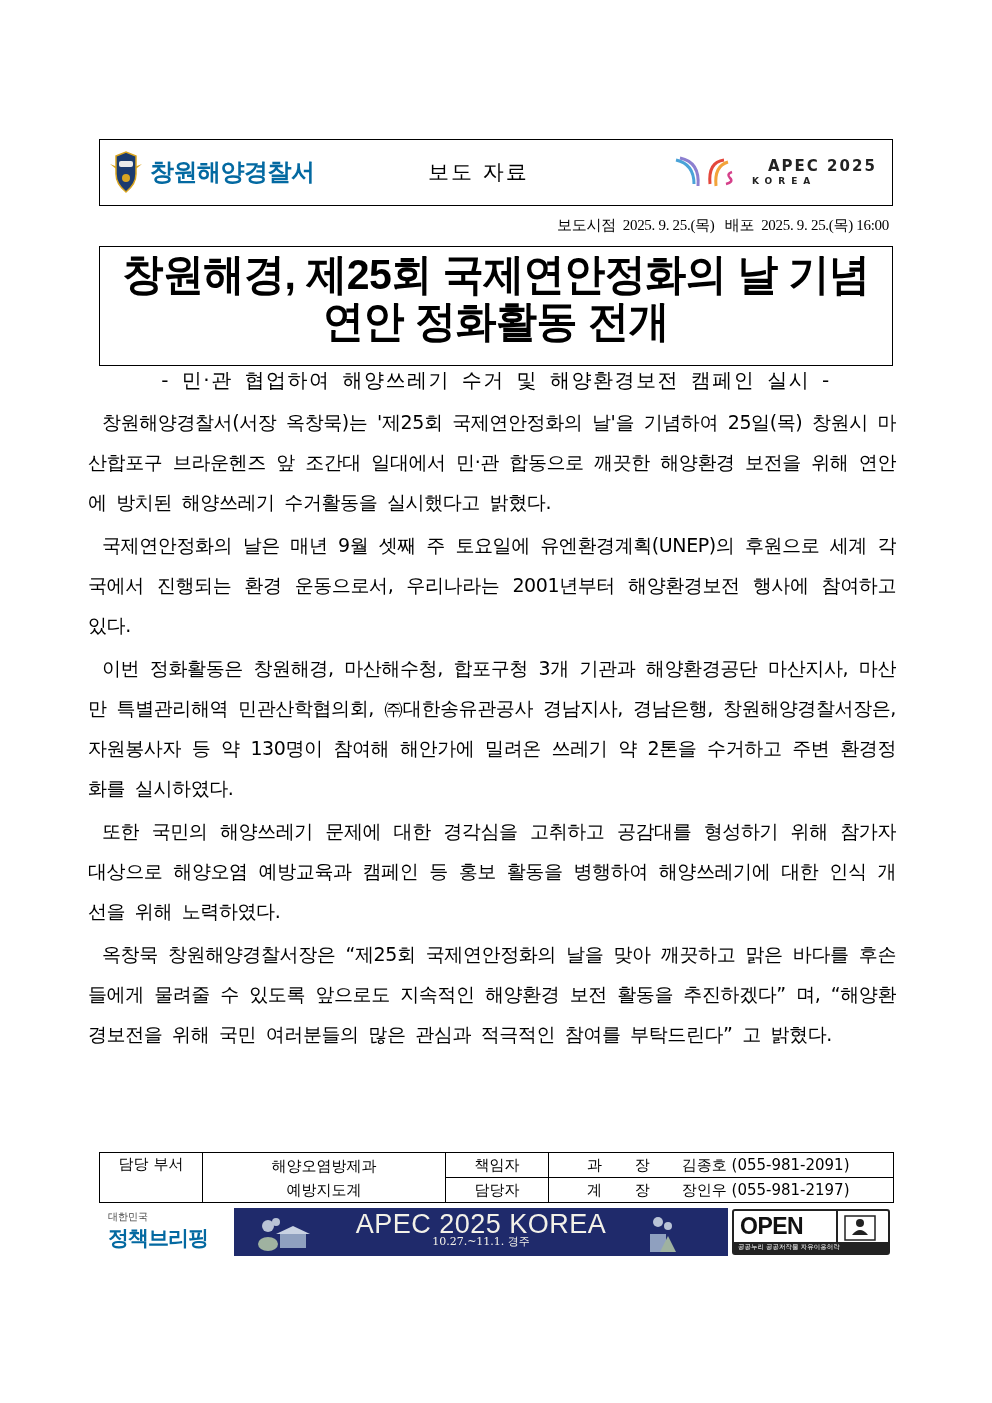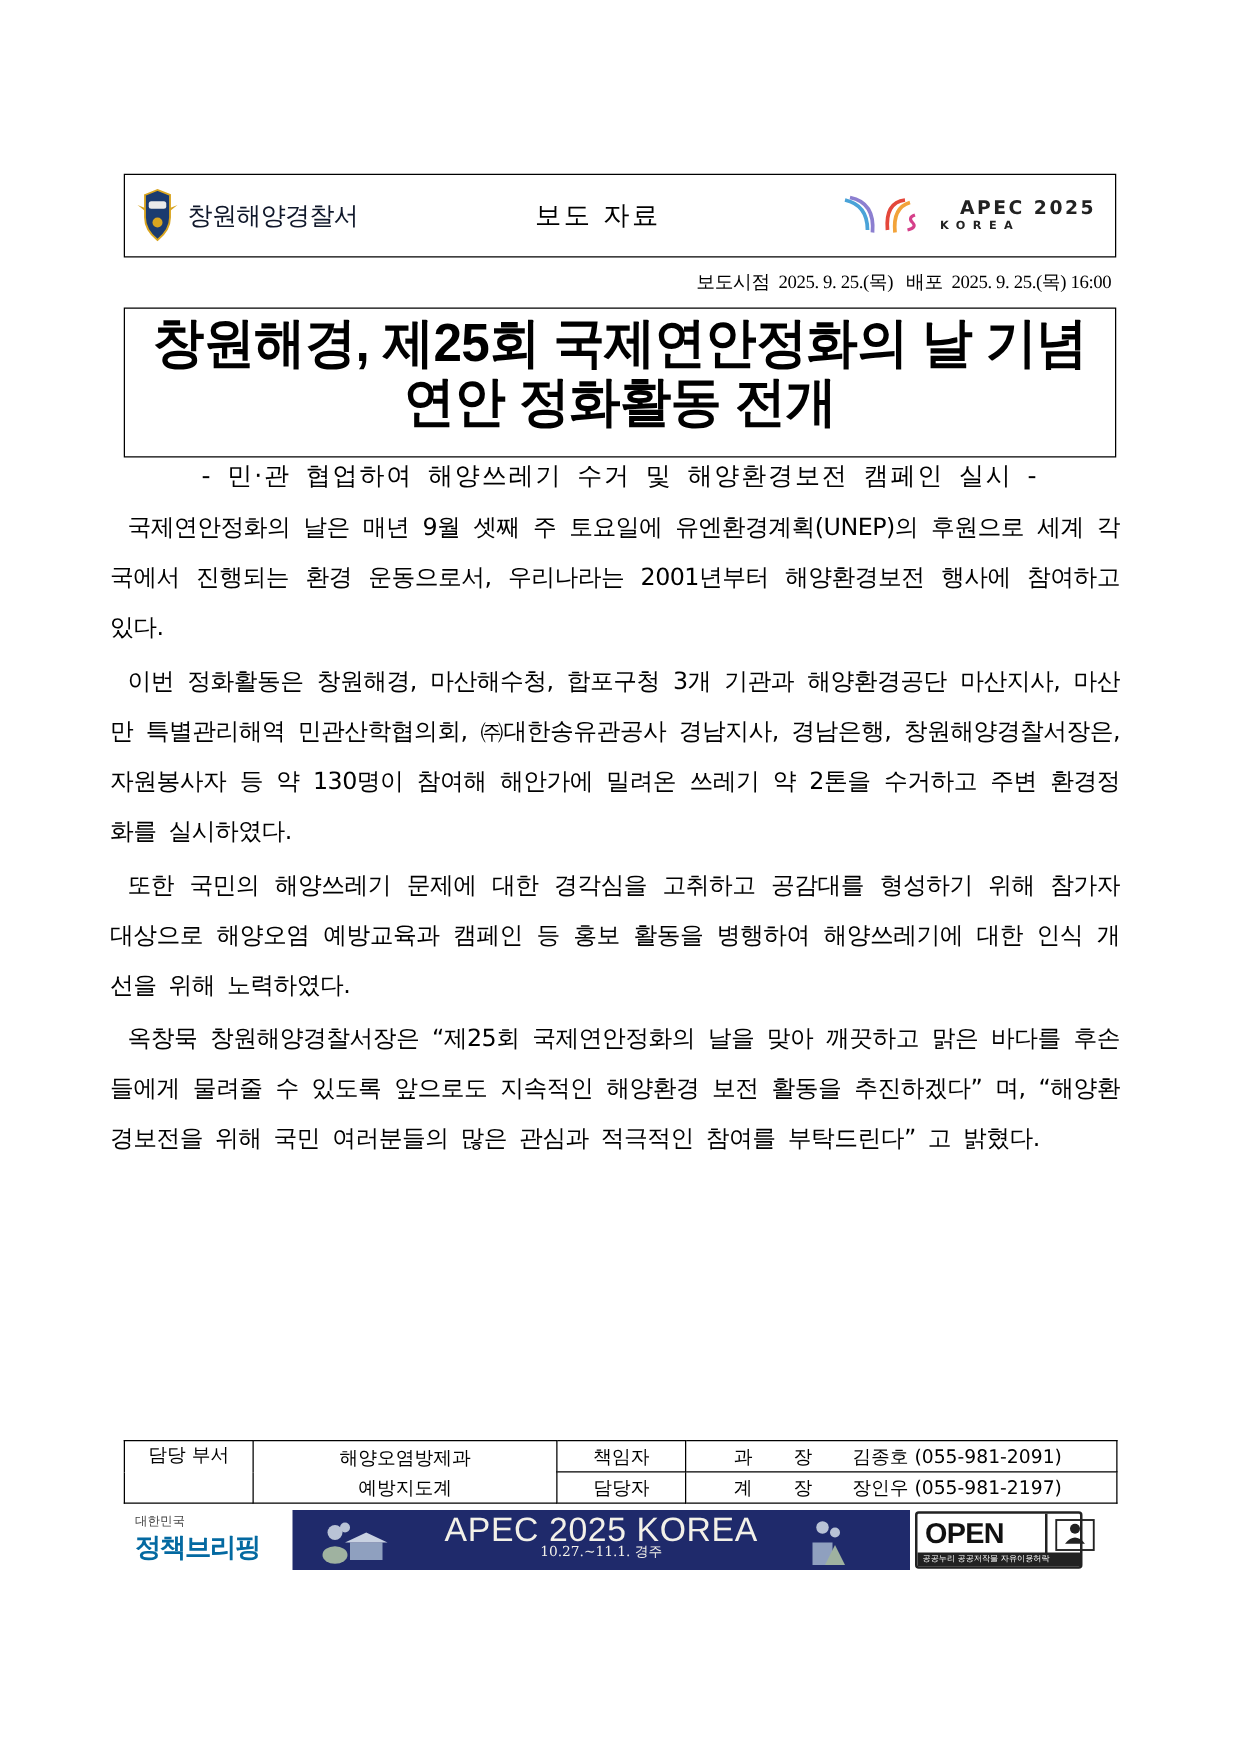--- a/index.html
+++ b/index.html
@@ -1,21 +1,21 @@
 <!DOCTYPE html>
 <html><head>
 <meta charset="utf-8">
 <style>
   html, body { margin:0; padding:0; background:#ffffff; }
   body { width:992px; height:1403px; position:relative; font-family:"DejaVu Sans", sans-serif; color:#000; overflow:hidden; }
 
   .header-box { position:absolute; left:99px; top:139px; width:794px; height:67px; border:1.5px solid #000; box-sizing:border-box; }
   .org-logo { position:absolute; left:8px; top:10px; display:flex; align-items:center; gap:6px; }
   .emblem { width:36px; height:44px; position:relative; }
-  .org-name { font-family:"DejaVu Sans", sans-serif; font-weight:normal; font-size:20px; color:#0f172a; letter-spacing:-0.5px; }
+  .org-name { font-family:"DejaVu Sans", sans-serif; font-weight:bold; font-size:24px; color:#0369a1; letter-spacing:-0.5px; }
   .doc-type { position:absolute; left:328px; top:18px; font-family:"DejaVu Serif", serif; font-size:21px; letter-spacing:2px; }
   .apec-logo { position:absolute; left:572px; top:14px; display:flex; align-items:center; gap:10px; }
   .apec-text { line-height:1; }
   .apec-text .t1 { font-family:"DejaVu Sans", sans-serif; font-weight:bold; font-size:15px; letter-spacing:2px; color:#222;margin-left:16px; }
   .apec-text .t2 { font-family:"DejaVu Sans", sans-serif; font-weight:bold; font-size:9px; letter-spacing:6px; color:#222; margin-top:3px; }
 
   .release-line { position:absolute; right:103px; top:216px; font-family:Liberation Serif, serif; font-size:15px; letter-spacing:-0.3px; white-space:pre; }
 
   .title-box { position:absolute; left:99px; top:246px; width:794px; height:120px; border:1.5px solid #000; box-sizing:border-box; text-align:center; }
   .title-line { font-family:"Liberation Sans", sans-serif; font-weight:bold; font-size:41px; line-height:47px; letter-spacing:-0.5px; transform:scaleY(1.05); }
@@ -34,21 +34,21 @@
   .rank { display:inline-block; width:90px; letter-spacing:14px; }
 
   .footer { position:absolute; left:100px; top:1206px; width:790px; height:52px; }
   .policy-logo { position:absolute; left:8px; top:4px; }
   .policy-logo .small { font-size:10px; color:#444; letter-spacing:0; }
   .policy-logo .big { font-family:"DejaVu Sans", sans-serif; font-weight:bold; font-size:21px; letter-spacing:-1px; color:#0369a1; }
   .apec-banner { position:absolute; left:134px; top:2px; width:494px; height:48px; background:#1f2a6b; color:#f3f1e8; text-align:center; overflow:hidden; }
   .apec-banner .bt { font-family:Liberation Sans, sans-serif; font-size:27px; line-height:22px; margin-top:5px; letter-spacing:0.5px; }
   .apec-banner .bs { font-family:"DejaVu Serif", serif; font-size:11px; line-height:14px; }
   .banner-deco { position:absolute; top:6px; width:60px; height:40px; }
-  .open-logo { position:absolute; left:632px; top:3px; width:134px; height:46px; border:2px solid #222; border-radius:3px; box-sizing:border-box; background:#fff; }
+  .open-logo { position:absolute; left:632px; top:3px; width:158px; height:46px; border:2px solid #222; border-radius:3px; box-sizing:border-box; background:#fff; }
   .open-logo .word { position:absolute; left:6px; top:2px; font-family:"Liberation Sans", sans-serif; font-weight:bold; font-size:23px; letter-spacing:-0.5px; color:#111; }
   .open-logo .divider { position:absolute; left:102px; top:0; width:2px; height:33px; background:#222; }
   .open-logo .person { position:absolute; left:110px; top:4px; width:32px; height:26px; }
   .open-logo .bar { position:absolute; left:0; bottom:0; width:100%; height:11px; background:#222; color:#fff; font-size:6.5px; line-height:11px; padding-left:4px; box-sizing:border-box; white-space:nowrap; }
 </style>
 </head>
 <body>
 
 <div class="header-box">
   <div class="org-logo">
@@ -79,20 +79,21 @@
 
 <div class="release-line">보도시점  2025. 9. 25.(목)   배포  2025. 9. 25.(목) 16:00</div>
 
 <div class="title-box">
   <div class="title-line l1">창원해경, 제25회 국제연안정화의 날 기념</div>
   <div class="title-line">연안 정화활동 전개</div>
   <div class="subtitle">- 민·관 협업하여 해양쓰레기 수거 및 해양환경보전 캠페인 실시 -</div>
 </div>
 
 <div class="body">
+  <p class="para">창원해양경찰서(서장 옥창묵)는 '제25회 국제연안정화의 날'을 기념하여 25일(목) 창원시 마산합포구 브라운헨즈 앞 조간대 일대에서 민·관 합동으로 깨끗한 해양환경 보전을 위해 연안에 방치된 해양쓰레기 수거활동을 실시했다고 밝혔다.</p>
   <p class="para">국제연안정화의 날은 매년 9월 셋째 주 토요일에 유엔환경계획(UNEP)의 후원으로 세계 각국에서 진행되는 환경 운동으로서, 우리나라는 2001년부터 해양환경보전 행사에 참여하고 있다.</p>
   <p class="para">이번 정화활동은 창원해경, 마산해수청, 합포구청 3개 기관과 해양환경공단 마산지사, 마산만 특별관리해역 민관산학협의회, ㈜대한송유관공사 경남지사, 경남은행, 창원해양경찰서장은, 자원봉사자 등 약 130명이 참여해 해안가에 밀려온 쓰레기 약 2톤을 수거하고 주변 환경정화를 실시하였다.</p>
   <p class="para">또한 국민의 해양쓰레기 문제에 대한 경각심을 고취하고 공감대를 형성하기 위해 참가자 대상으로 해양오염 예방교육과 캠페인 등 홍보 활동을 병행하여 해양쓰레기에 대한 인식 개선을 위해 노력하였다.</p>
   <p class="para">옥창묵 창원해양경찰서장은 “제25회 국제연안정화의 날을 맞아 깨끗하고 맑은 바다를 후손들에게 물려줄 수 있도록 앞으로도 지속적인 해양환경 보전 활동을 추진하겠다” 며, “해양환경보전을 위해 국민 여러분들의 많은 관심과 적극적인 참여를 부탁드린다” 고 밝혔다.</p>
 </div>
 
 <table class="contact">
   <tbody>
       <tr>
     <td class="c1" rowspan="2">담당 부서</td>

